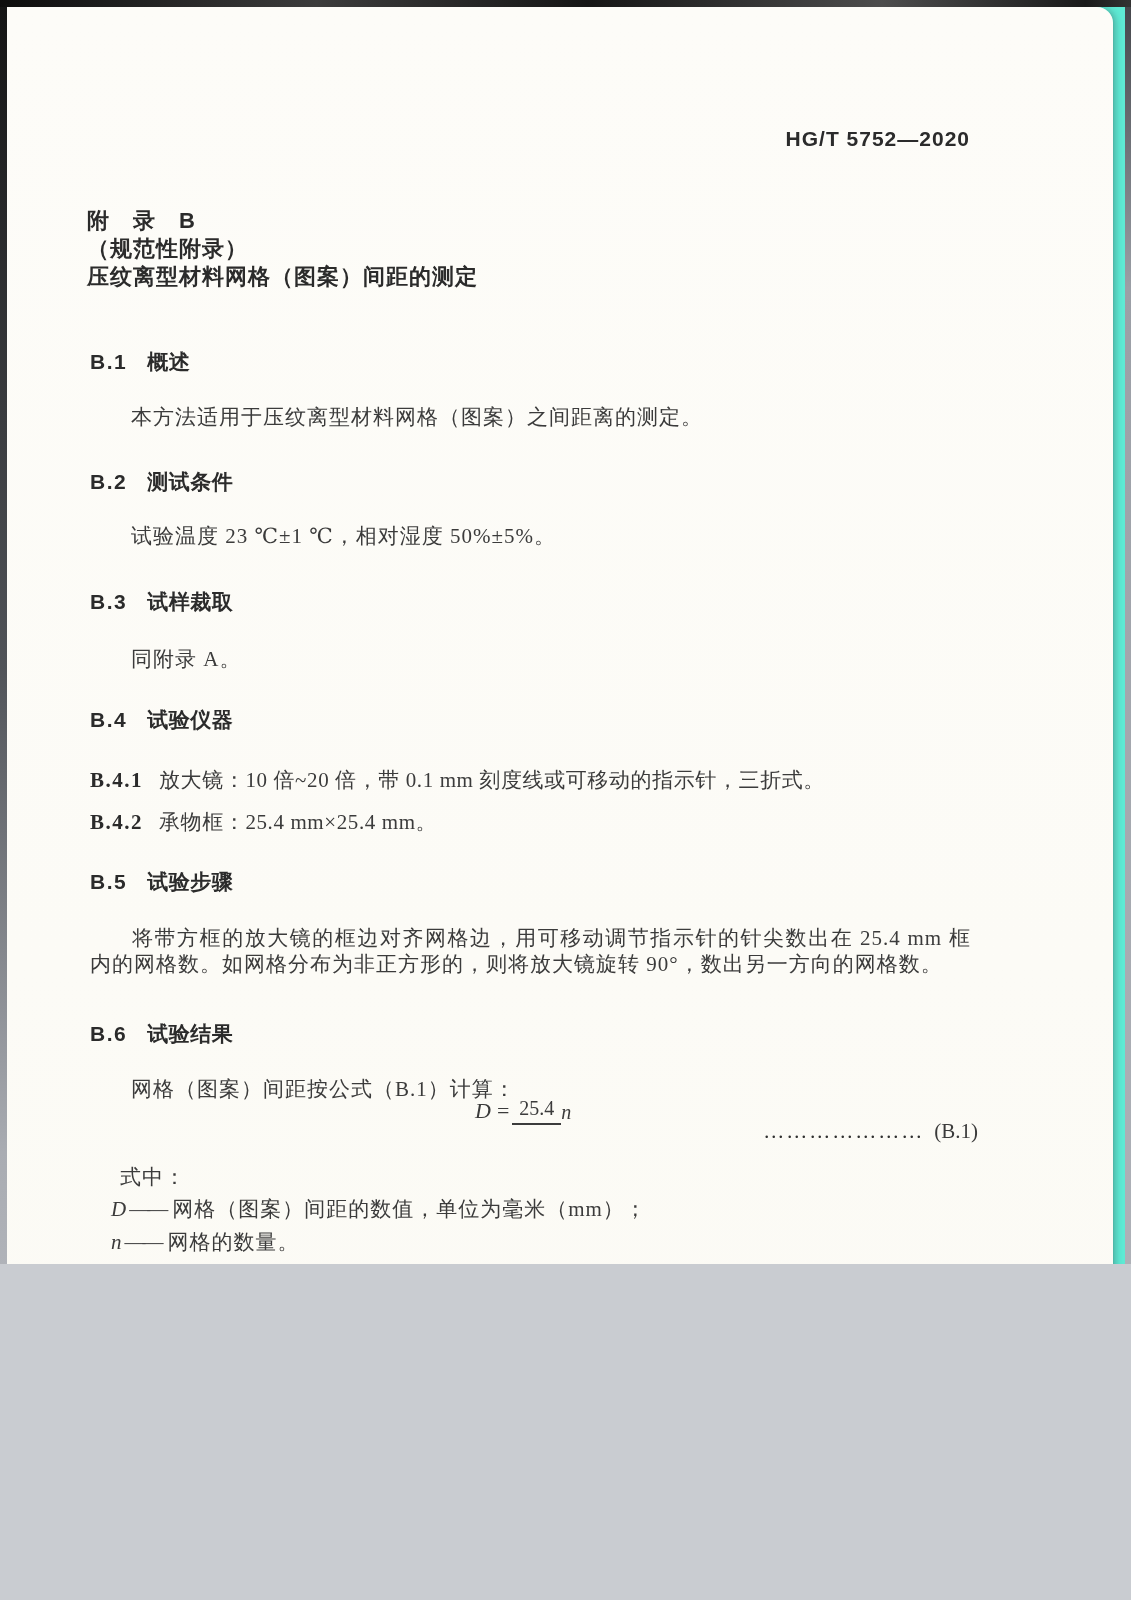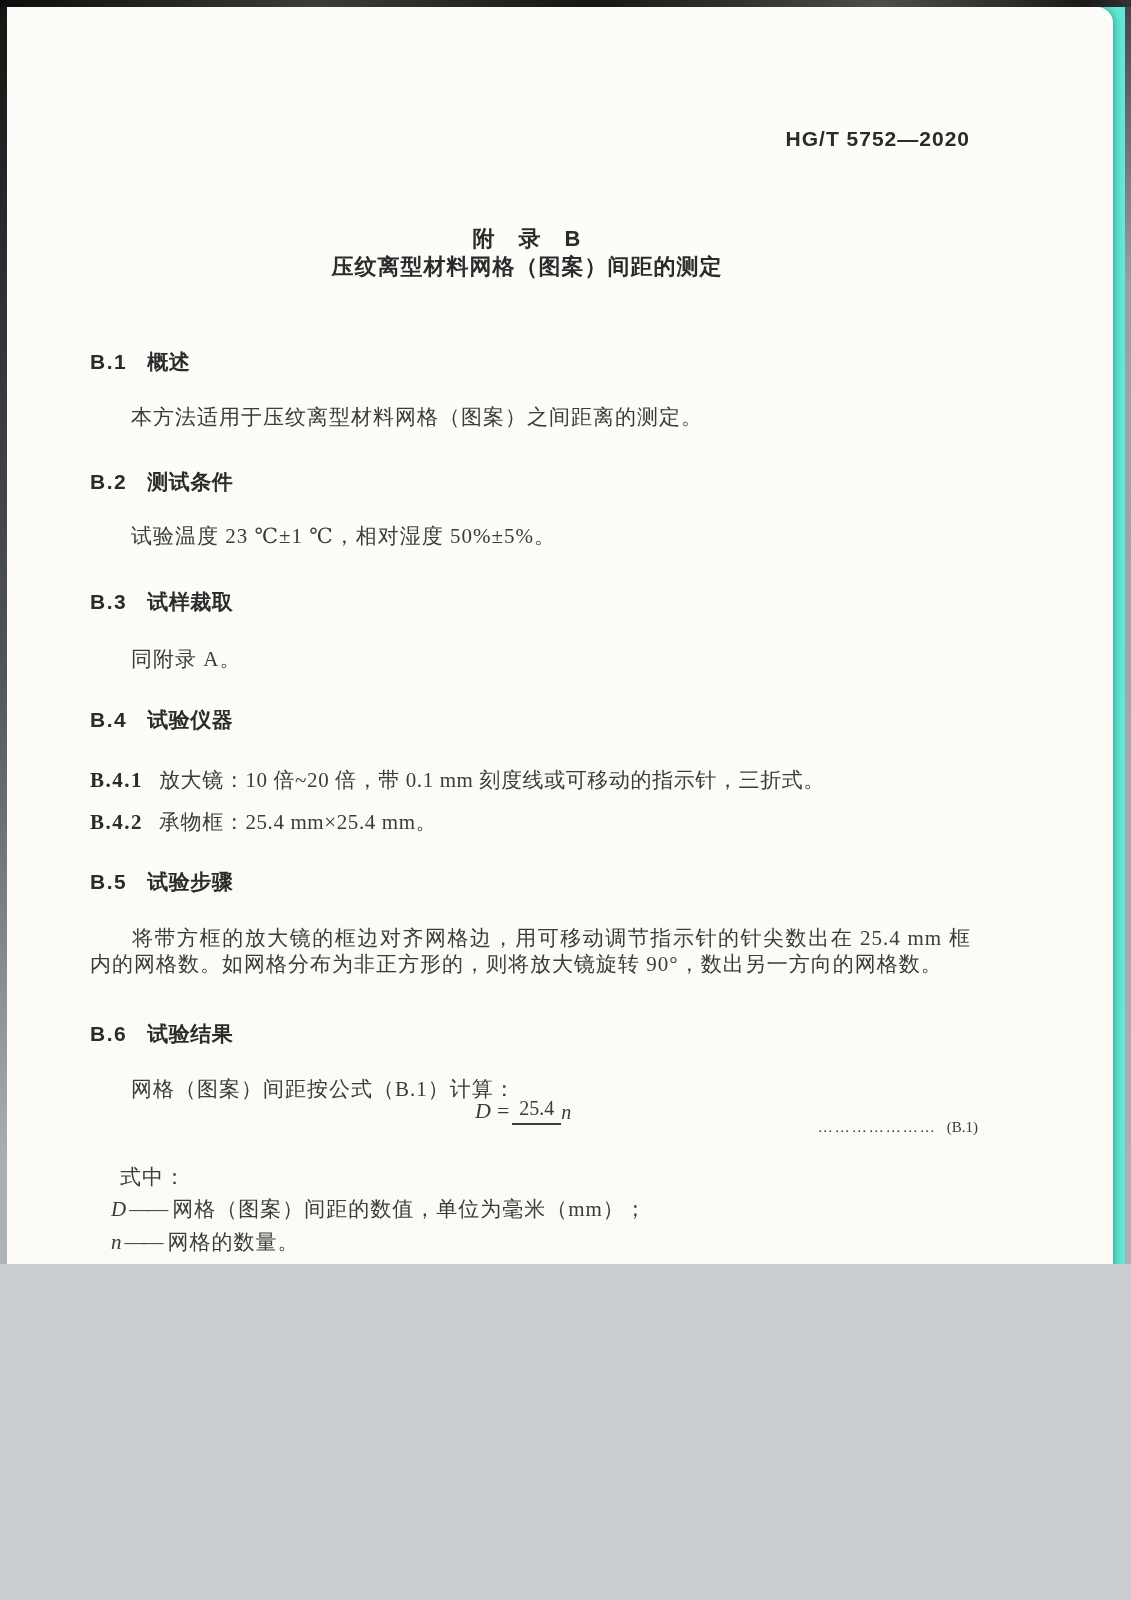--- a/index.html
+++ b/index.html
@@ -27,21 +27,21 @@
     border-top-right-radius:16px;
     box-shadow:3px 0 6px rgba(40,44,52,.28), 0 1px 2px rgba(40,44,52,.2);
   }
   .abs{position:absolute;}
   
   .header-num{
     top:120px;right:143px;font-family:var(--hei);font-weight:700;
     font-size:21px;letter-spacing:1px;color:var(--ink-dark);
   }
   
-  .title-block{left:80px;top:218px;width:880px;text-align:center;}
+  .title-block{left:80px;top:200px;width:880px;}
   .title-line{font-family:var(--hei);font-weight:700;font-size:22px;
     line-height:28px;color:var(--ink-dark);letter-spacing:1px;}
   
   .sec{left:83px;font-family:var(--hei);font-weight:700;font-size:21px;
     color:var(--ink-dark);letter-spacing:.5px;white-space:nowrap;}
   .sec .num{letter-spacing:1.5px;margin-right:20px;}
   
   .bodyline{left:124px;font-size:21px;letter-spacing:1px;white-space:nowrap;color:var(--ink);}
   
   .sub{left:83px;font-size:21px;letter-spacing:.6px;white-space:nowrap;color:var(--ink);}
@@ -50,21 +50,21 @@
   
   .para{left:83px;top:918px;width:881px;font-size:21px;line-height:26px;
     text-align:justify;text-indent:42px;letter-spacing:1px;color:var(--ink);}
   
   .formula{left:468px;top:1090px;display:flex;align-items:center;font-size:22px;color:var(--ink);}
   .formula .lhs{font-style:italic;margin-right:3px;}
   .formula .eq{margin:0 3px;}
   .frac{display:inline-flex;flex-direction:row;align-items:center;}
   .frac .fnum{font-size:20px;padding:0 7px 3px;border-bottom:2px solid #3c3c3c;}
   .frac .fden{font-size:20px;font-style:italic;padding-top:2px;}
-  .formula-ref{top:1112px;right:135px;font-size:15px;white-space:nowrap;color:var(--ink);text-align:center;}
+  .formula-ref{top:1112px;right:135px;font-size:21px;white-space:nowrap;color:var(--ink);text-align:center;}
   .formula-ref .dots{letter-spacing:2px;color:#303030;}
   .formula-ref .ref-label{margin-left:10px;}
   
   .where-intro{left:113px;top:1156px;font-size:21px;letter-spacing:1px;}
   .term{left:104px;font-size:21px;letter-spacing:1px;white-space:nowrap;}
   .term .sym{font-style:italic;margin-right:2px;}
   .term .dash{letter-spacing:-3px;margin-right:7px;color:#444;}
   
   .pagenum{left:905px;top:1448px;font-size:19px;color:#4e4e4e;letter-spacing:2px;}
 </style>
@@ -75,20 +75,21 @@
   <div class="edge-top"></div>
   <div class="edge-left"></div>
   <div class="edge-right"></div>
 
   <div class="page">
 
     <div class="abs header-num">HG/T 5752—2020</div>
 
     <div class="abs title-block">
       <div class="title-line">附　录　B</div>
+      <div class="title-line">（规范性附录）</div>
       <div class="title-line">压纹离型材料网格（图案）间距的测定</div>
     </div>
 
     <div class="abs sec" style="top:341px">
       <span class="num">B.1</span><span class="lbl">概述</span>
     </div>
     <div class="abs bodyline" style="top:396px">本方法适用于压纹离型材料网格（图案）之间距离的测定。</div>
 
     <div class="abs sec" style="top:461px">
       <span class="num">B.2</span><span class="lbl">测试条件</span>

